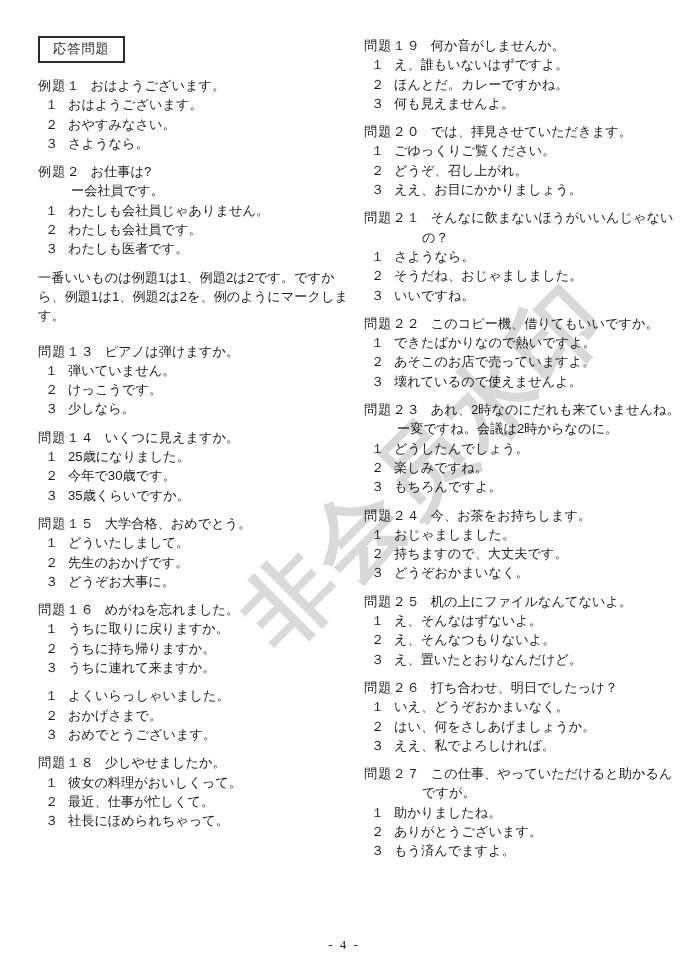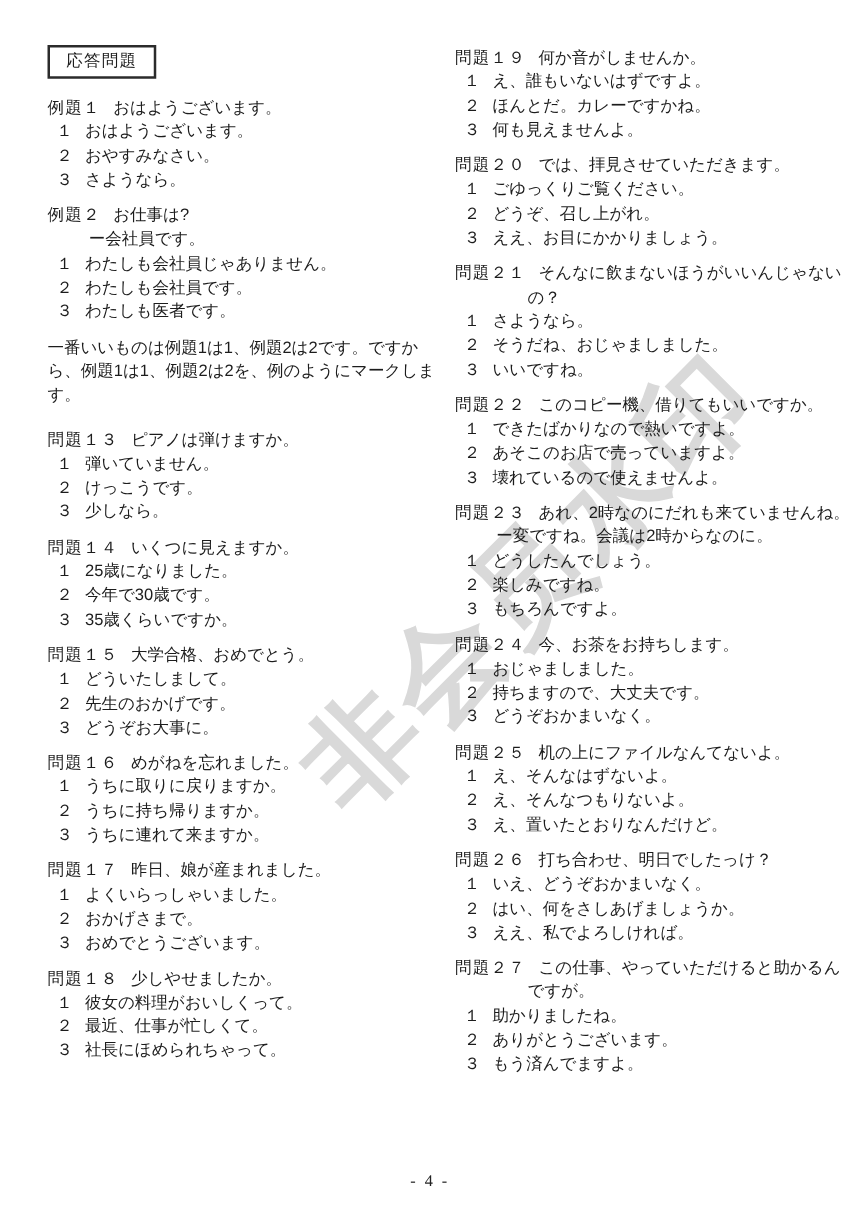--- a/index.html
+++ b/index.html
@@ -141,21 +141,20 @@
         <span class="cnum">２</span>
         <span class="ctext">うちに持ち帰りますか。</span>
       </div>
     <div class="choice">
         <span class="cnum">３</span>
         <span class="ctext">うちに連れて来ますか。</span>
       </div>
   </div>
 
   <div class="block">
-    <div class="qline"><span class="qnum">問題１７</span><span class="qtext">昨日、娘が産まれました。</span></div>
     <div class="choice">
         <span class="cnum">１</span>
         <span class="ctext">よくいらっしゃいました。</span>
       </div>
     <div class="choice">
         <span class="cnum">２</span>
         <span class="ctext">おかげさまで。</span>
       </div>
     <div class="choice">
         <span class="cnum">３</span>

